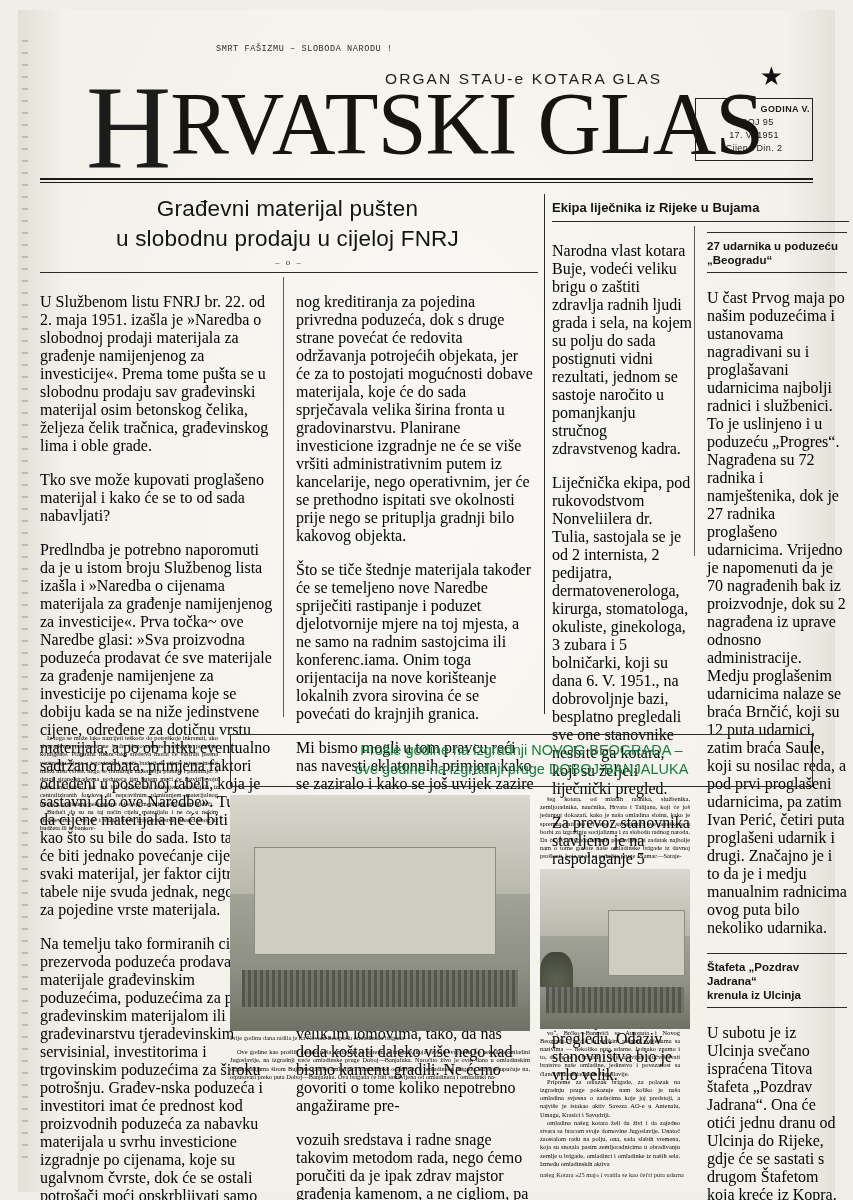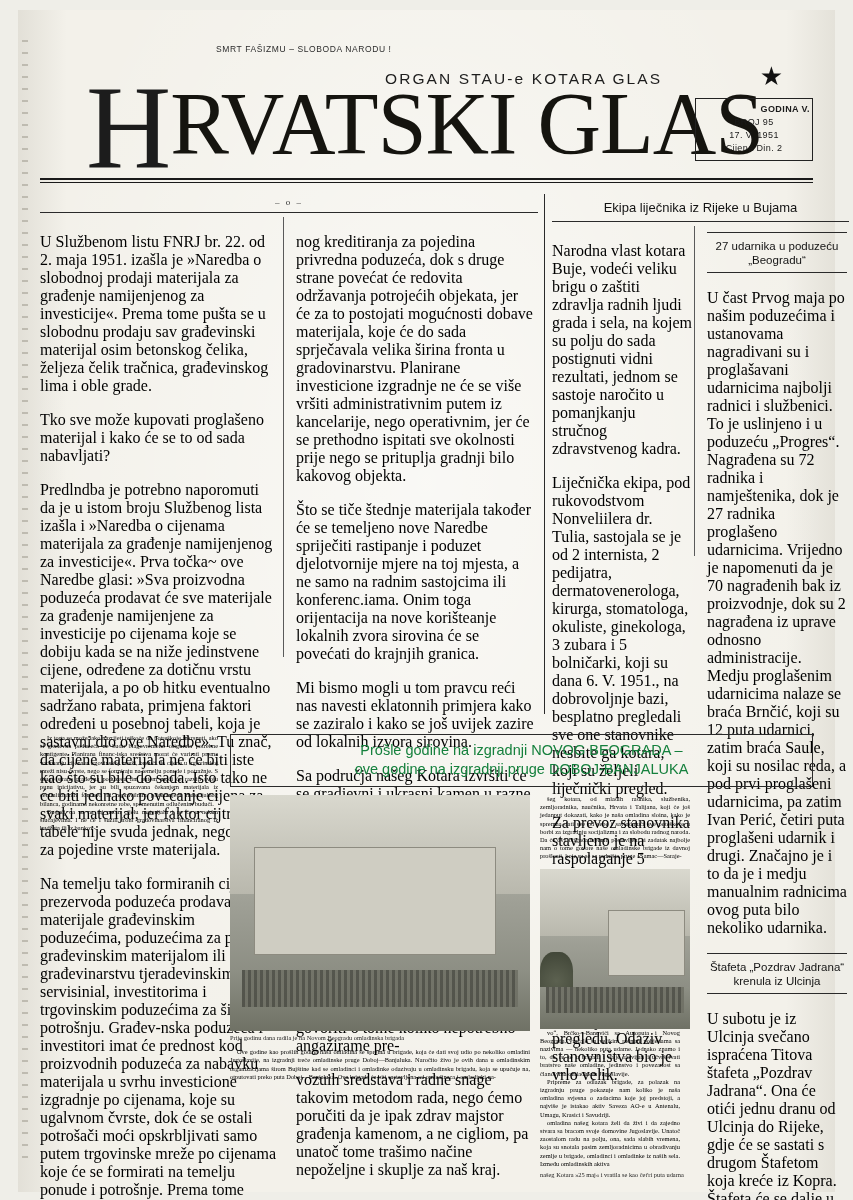--- a/index.html
+++ b/index.html
@@ -22,21 +22,21 @@
       radial-gradient(ellipse at 50% 40%, rgba(255,255,255,0.55), rgba(220,215,200,0.0) 70%),
       linear-gradient(90deg, rgba(150,145,130,0.18), rgba(255,255,255,0) 6%, rgba(255,255,255,0) 94%, rgba(150,145,130,0.16));
     pointer-events:none;
   }
   .inner{position:absolute;left:22px;top:12px;right:22px;bottom:10px;}
 
   
   .masthead{position:relative;height:160px;}
   .slogan{
     position:absolute;left:176px;top:22px;font-size:8.5px;letter-spacing:.6px;
-    font-family:Liberation Sans, sans-serif;color:#2b2b2b;
+    font-family:Liberation Mono, monospace;color:#2b2b2b;
   }
   .organ{
     position:absolute;left:345px;top:48px;font-size:15.5px;letter-spacing:2.1px;
     font-family:"Liberation Sans", sans-serif;color:#1d1d1d;
   }
   .title{
     position:absolute;left:46px;top:38px;width:660px;height:108px;
     font-family:"Liberation Serif", serif;
     font-size:88px;line-height:108px;color:#15140f;letter-spacing:-1px;
     white-space:nowrap;
@@ -62,21 +62,21 @@
     font-size:22.5px;line-height:30px;color:#141414;font-weight:normal;
   }
   .headline-l .l1{letter-spacing:.2px;}
   .dot-sep{text-align:center;font-size:9px;color:#333;margin:3px 0 4px 0;letter-spacing:2px;}
   .left-block{position:absolute;left:0;top:0;width:498px;}
   .right-block{position:absolute;left:512px;top:0;width:297px;}
   .vrule{position:absolute;left:504px;top:0;width:0;border-left:1px solid #2a2a2a;height:520px;}
 
   .sub-h{
     font-family:"Liberation Sans", sans-serif;font-size:11.5px;line-height:14px;
-    text-align:center;color:#141414;margin:6px 0 3px 0;font-weight:normal;
+    color:#141414;margin:6px 0 3px 0;font-weight:bold;
   }
   .sub-h.big{font-size:13px;line-height:16px;}
   .hr-thin{border-top:1px solid #2a2a2a;margin:5px 0 4px 0;}
   .hr-mid{border-top:1px solid #2a2a2a;margin:6px 0 5px 0;}
 
   
   .feature{position:absolute;left:190px;right:0;top:540px;}
   .feature-box{border:1px solid #2a2a2a;padding:6px 8px 7px 8px;}
   .feature-head{
     font-family:"Liberation Sans", sans-serif;font-size:14.5px;line-height:19px;
@@ -124,20 +124,24 @@
           <div>Cijena Din. 2</div>
         </div>
         <div class="rule-top"></div>
         <div class="rule-top2"></div>
       </div>
 
       <div class="body">
         <div class="vrule"></div>
 
         <div class="left-block">
+          <div class="headline-l">
+            <div class="l1">Građevni materijal pušten</div>
+            <div class="l1">u slobodnu prodaju u cijeloj FNRJ</div>
+          </div>
           <div class="dot-sep">– o –</div>
           <div class="hr-thin"></div>
 
           <div style="position:relative;">
             <div style="float:left;width:238px;">
               <p>U Službenom listu FNRJ br. 22. od 2. maja 1951. izašla je »Naredba o slobodnoj prodaji materijala za građenje namijenjenog za investicije«. Prema tome pušta se u slobodnu prodaju sav građevinski materijal osim betonskog čelika, željeza čelik tračnica, građevinskog lima i oble grade.</p>
               <p>Tko sve može kupovati proglašeno materijal i kako će se to od sada nabavljati?</p>
               <p>Predlndba je potrebno naporomuti da je u istom broju Službenog lista izašla i »Naredba o cijenama materijala za građenje namijenjenog za investicije«. Prva točka~ ove Naredbe glasi: »Sva proizvodna poduzeća prodavat će sve materijale za građenje namijenjene za investicije po cijenama koje se dobiju kada se na niže jedinstvene cijene, određene za dotičnu vrstu materijala, a po ob hitku eventualno sadržano rabata, primjena faktori određeni u posebnoj tabeli, koja je sastavni dio ove Naredbe». Tu znač, da cijene materijala ne će biti iste kao što su bile do sada. Isto tako ne će biti jednako povećanje cijena za svaki materijal, jer faktor cijtrane tabele nije svuda jednak, nego zavisi za pojedine vrste materijala.</p>
               <p>Na temelju tako formiranih cijena prezervoda poduzeća prodavat će materijale građevinskim poduzećima, poduzećima za promet građevinskim materijalom ili građevinarstvu tjeradevinskim servisinial, investitorima i trgovinskim poduzećima za široku potrošnju. Građev-nska poduzeća i investitori imat će prednost kod proizvodnih poduzeća za nabavku materijala u svrhu investicione izgradnje po cijenama, koje su ugalvnom čvrste, dok će se ostali potrošači moći opskrbljivati samo putem trgovinske mreže po cijenama koje će se formirati na temelju ponude i potrošnje. Prema tome značilo bi da su materijali za građevinska poduzeća i investitore osigurani kod proizvođača. Međutim nije tako, jer se materijali za nikoga ne će rezervirati. Naprotiv, ukoliko građevinska poduzeća ili investitori na vrijeme ne nabave potrebne materijale po planom predviđene investicione obiekte, bit će prisiljeni, ukoliko žele izvršiti obiekte, da potrebne materijale nabave putem trgovinske mreže.</p>
 

